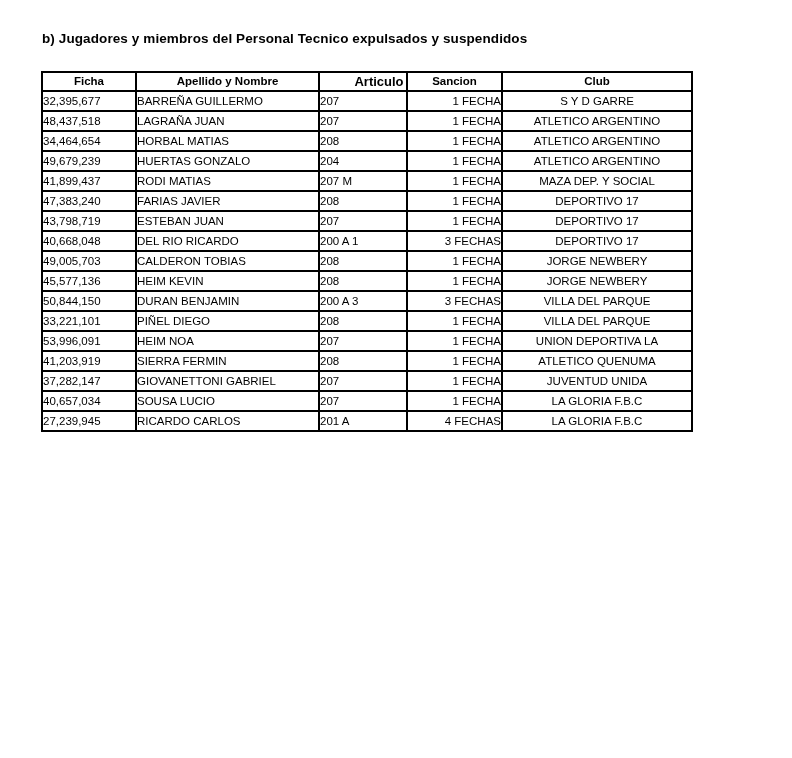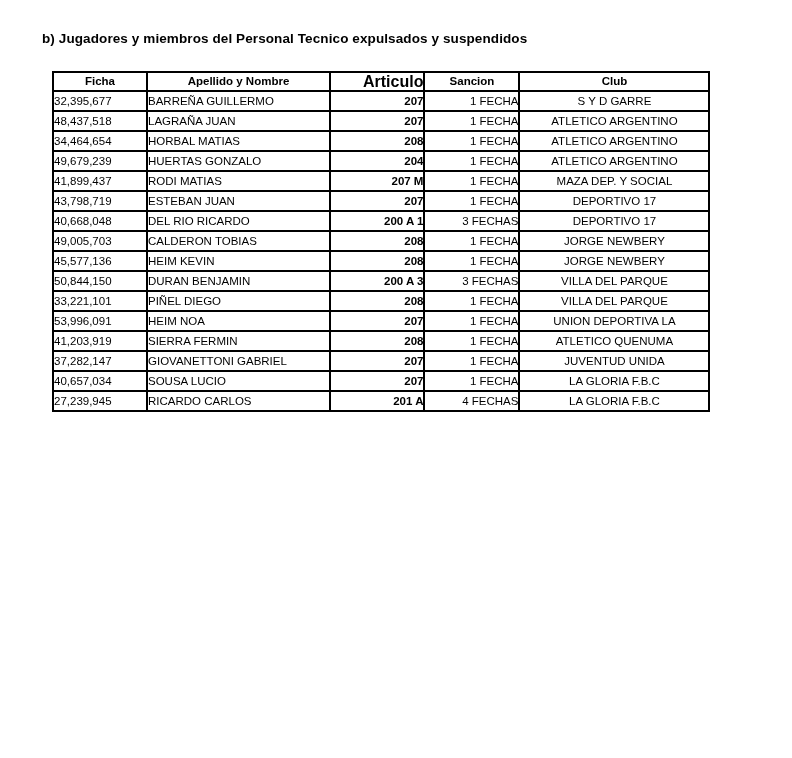--- a/index.html
+++ b/index.html
@@ -20,21 +20,21 @@
     position: absolute;
     left: 42px;
     top: 31px;
     font-size: 13.5px;
     font-weight: bold;
     letter-spacing: 0.1px;
     white-space: nowrap;
   }
   table.sanctions {
     position: absolute;
-    left: 52px;
+    left: 41px;
     top: 71px;
     border-collapse: collapse;
     table-layout: fixed;
     border: 2px solid #000000;
   }
   table.sanctions th,
   table.sanctions td {
     border: 2px solid #000000;
     padding: 0;
     height: 18px;
@@ -44,24 +44,24 @@
     overflow: hidden;
     vertical-align: middle;
   }
   table.sanctions th {
     font-weight: bold;
     text-align: center;
     height: 17px;
     line-height: 17px;
   }
   
-  table.sanctions th.c2 { font-size: 16px; padding-left: 32px; }
+  table.sanctions th.c2 { font-size: 13px; padding-left: 32px; }
   td.c0 { text-align: left; padding-left: 6px; }
   td.c1 { text-align: left; padding-left: 3px; }
-  td.c2 { text-align: right; font-weight: bold; }
+  td.c2 { text-align: left; }
   td.c3 { text-align: right; }
   td.c4 { text-align: center; padding-left: 3px; }
 </style>
 </head>
 <body>
 
 <div class="page">
   <div class="section-title">b) Jugadores y miembros del Personal Tecnico expulsados y suspendidos</div>
 
   <table class="sanctions">
@@ -111,20 +111,27 @@
           <td class="c4">ATLETICO ARGENTINO</td>
         </tr>
         <tr>
           <td class="c0">41,899,437</td>
           <td class="c1">RODI MATIAS</td>
           <td class="c2">207 M</td>
           <td class="c3">1 FECHA</td>
           <td class="c4">MAZA DEP. Y SOCIAL</td>
         </tr>
         <tr>
+          <td class="c0">47,383,240</td>
+          <td class="c1">FARIAS JAVIER</td>
+          <td class="c2">208</td>
+          <td class="c3">1 FECHA</td>
+          <td class="c4">DEPORTIVO 17</td>
+        </tr>
+        <tr>
           <td class="c0">43,798,719</td>
           <td class="c1">ESTEBAN JUAN</td>
           <td class="c2">207</td>
           <td class="c3">1 FECHA</td>
           <td class="c4">DEPORTIVO 17</td>
         </tr>
         <tr>
           <td class="c0">40,668,048</td>
           <td class="c1">DEL RIO RICARDO</td>
           <td class="c2">200 A 1</td>

